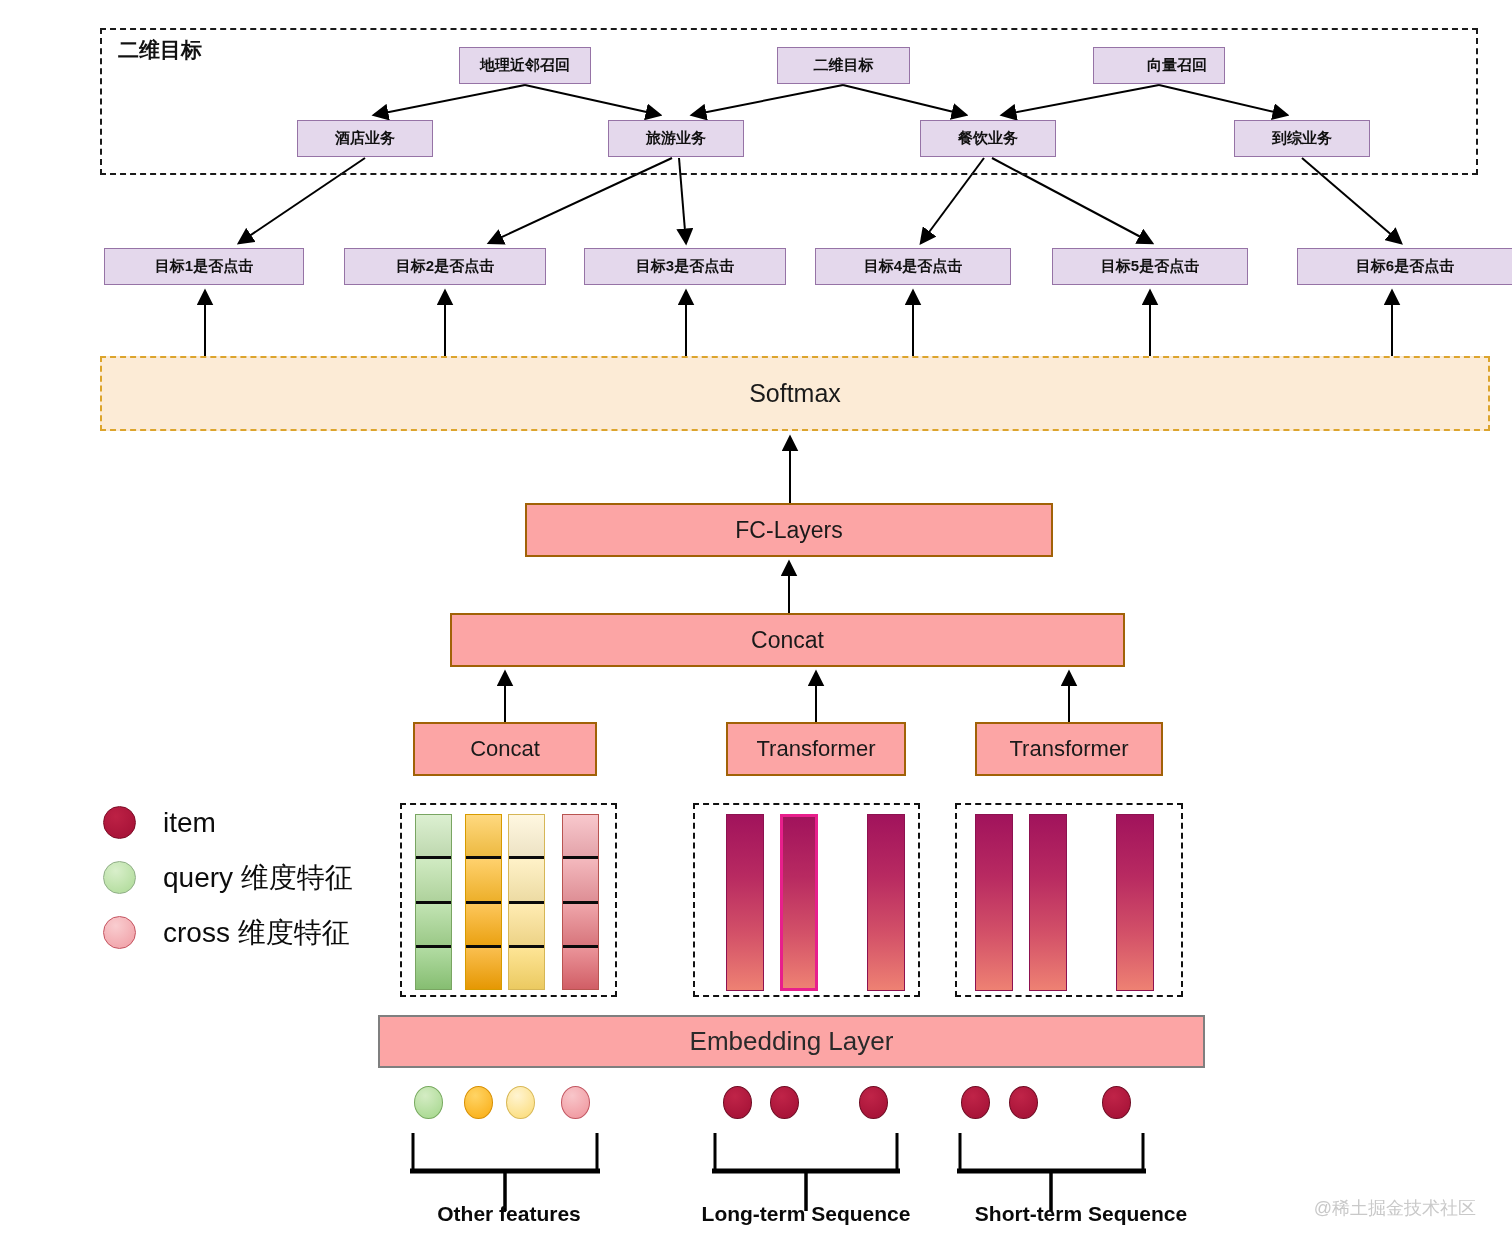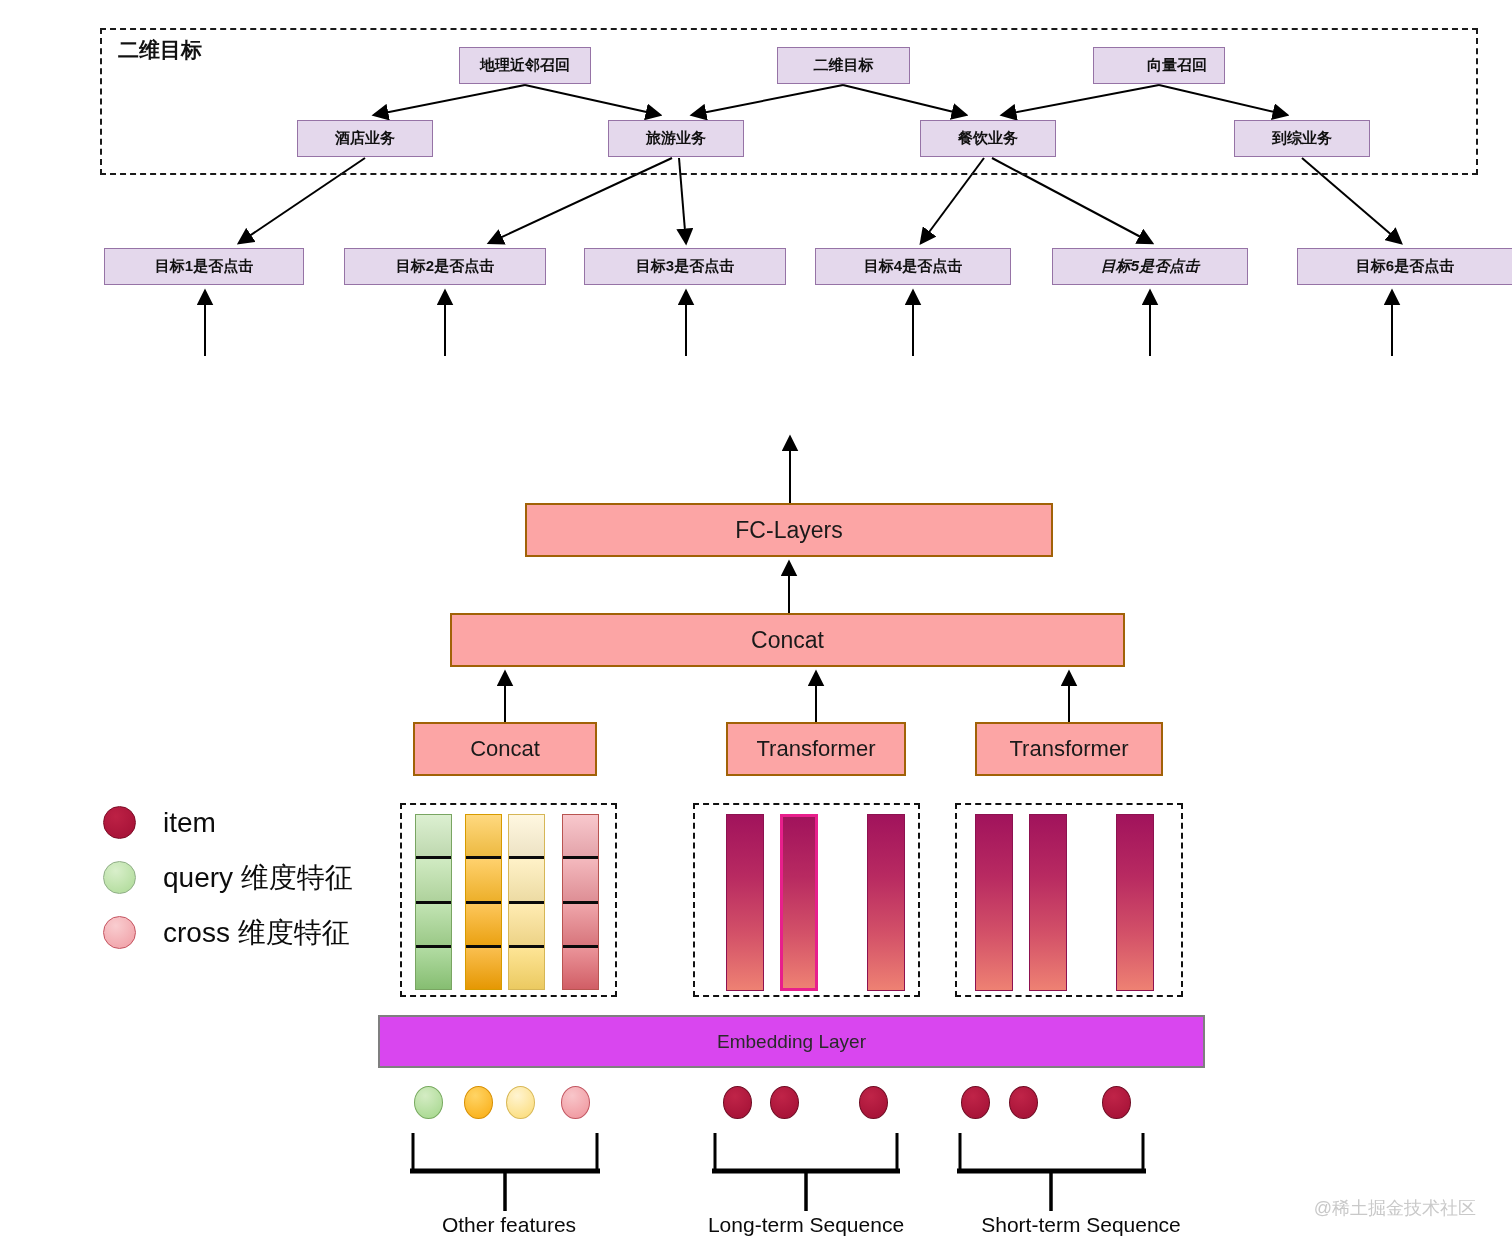--- a/index.html
+++ b/index.html
@@ -33,21 +33,21 @@
   .r1b{left:777px;top:47px;width:133px;}
   .r1c{left:1093px;top:47px;width:132px;padding-left:36px;}
   .b1{left:297px;top:120px;width:136px;}
   .b2{left:608px;top:120px;width:136px;}
   .b3{left:920px;top:120px;width:136px;}
   .b4{left:1234px;top:120px;width:136px;}
   .t1{left:104px;top:248px;width:200px;}
   .t2{left:344px;top:248px;width:202px;}
   .t3{left:584px;top:248px;width:202px;}
   .t4{left:815px;top:248px;width:196px;}
-  .t5{left:1052px;top:248px;width:196px;font-style:italic;}
+  .t5{left:1052px;top:248px;width:196px;}
   .t6{left:1297px;top:248px;width:216px;}
 
   
   .obox{
     position:absolute;box-sizing:border-box;
     background:#fca5a5;border:2px solid #a16207;
     display:flex;align-items:center;justify-content:center;
     color:#1a1a1a;
   }
   .softmax{
@@ -103,23 +103,23 @@
   .f2 .bar1{left:31px;}
   .f2 .bar2{left:85px;border:3px solid #e81f8c;}
   .f2 .bar3{left:172px;}
   .f3 .bar1{left:18px;}
   .f3 .bar2{left:72px;}
   .f3 .bar3{left:159px;}
 
   
   .embedding{
     position:absolute;left:378px;top:1015px;width:827px;height:53px;box-sizing:border-box;
-    background:#d946ef;border:2px solid #7f7f7f;
+    background:#fca5a5;border:2px solid #7f7f7f;
     display:flex;align-items:center;justify-content:center;
-    font-size:19px;color:#2a2a2a;
+    font-size:26px;color:#2a2a2a;
   }
 
   
   .dotE{position:absolute;top:1086px;width:29px;height:33px;border-radius:50%;box-sizing:border-box;}
   .e-green{background:radial-gradient(circle at 38% 28%,#d4ecc4,#a2d689);border:1.5px solid #77a95e;}
   .e-orange{background:radial-gradient(circle at 38% 28%,#ffd465,#f9ab10);border:1.5px solid #d78f00;}
   .e-yellow{background:radial-gradient(circle at 38% 28%,#fff4d1,#fbda72);border:1.5px solid #d9b957;}
   .e-pink{background:radial-gradient(circle at 38% 28%,#f8c6ca,#ef929a);border:1.5px solid #c25560;}
   .e-item{background:radial-gradient(circle at 40% 30%,#c02448,#a10f34);border:1.5px solid #6f0a22;}
 
@@ -130,21 +130,21 @@
   .ld-item{background:radial-gradient(circle at 38% 30%,#bd2145,#a10f34);border:1.5px solid #7c0c26;}
   .ld-query{background:radial-gradient(circle at 38% 28%,#d9efcb,#abd994);border:1.5px solid #8fae86;}
   .ld-user{background:radial-gradient(circle at 38% 28%,#ffd563,#fbae14);border:1.5px solid #dc9a0b;}
   .ld-context{background:radial-gradient(circle at 38% 28%,#fff8dd,#ffe79b;);border:1.5px solid #dcc06a;background:radial-gradient(circle at 38% 28%,#fff8dd,#ffe79b);}
   .ld-cross{background:radial-gradient(circle at 38% 28%,#f9cdd0,#ef9ba2);border:1.5px solid #c4535f;}
   .legend-label{font-size:28px;color:#0c0c0c;white-space:nowrap;}
 
   
   .group-label{
     position:absolute;top:1202px;transform:translateX(-50%);
-    font-size:21px;font-weight:normal;color:#0a0a0a;white-space:nowrap;margin-top:11px;
+    font-size:21px;font-weight:bold;color:#0a0a0a;white-space:nowrap;
   }
   .gl1{left:509px;}
   .gl2{left:806px;}
   .gl3{left:1081px;}
 
   
   .watermark{
     position:absolute;right:36px;top:1196px;
     font-size:18px;color:#c9c9c9;white-space:nowrap;
   }
@@ -221,20 +221,21 @@
   <div class="pbox b3">餐饮业务</div>
   <div class="pbox b4">到综业务</div>
 
   <div class="pbox t1">目标1是否点击</div>
   <div class="pbox t2">目标2是否点击</div>
   <div class="pbox t3">目标3是否点击</div>
   <div class="pbox t4">目标4是否点击</div>
   <div class="pbox t5">目标5是否点击</div>
   <div class="pbox t6">目标6是否点击</div>
 
+  <div class="obox softmax">Softmax</div>
   <div class="obox fc">FC-Layers</div>
   <div class="obox concat-main">Concat</div>
   <div class="obox concat-sub">Concat</div>
   <div class="obox tr1">Transformer</div>
   <div class="obox tr2">Transformer</div>
 
   <div class="fbox f1">
     <div class="col col-green">
       <div class="seg g1"></div>
         <div class="seg g2"></div>

